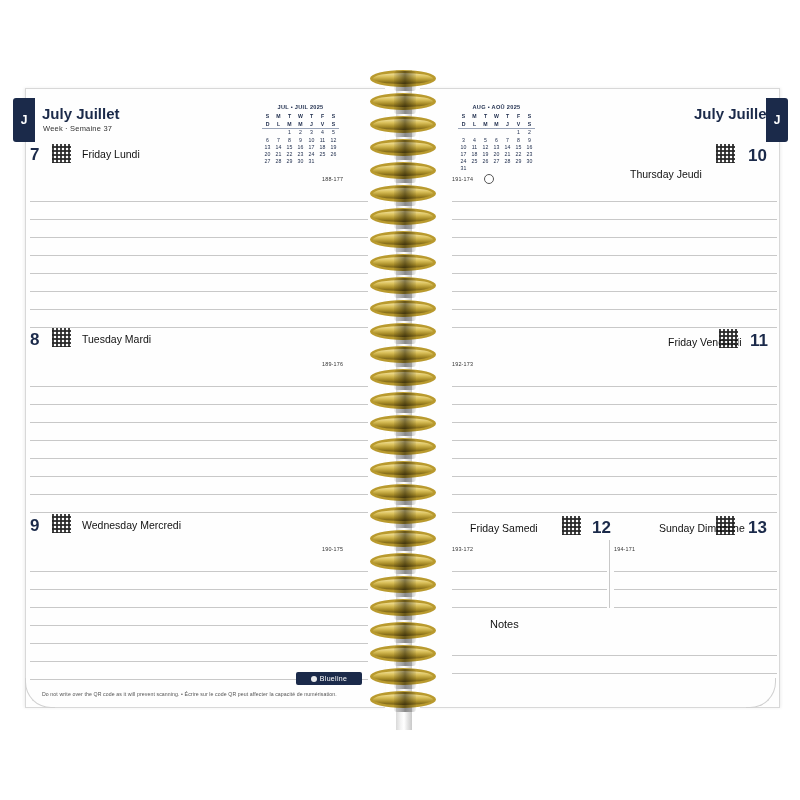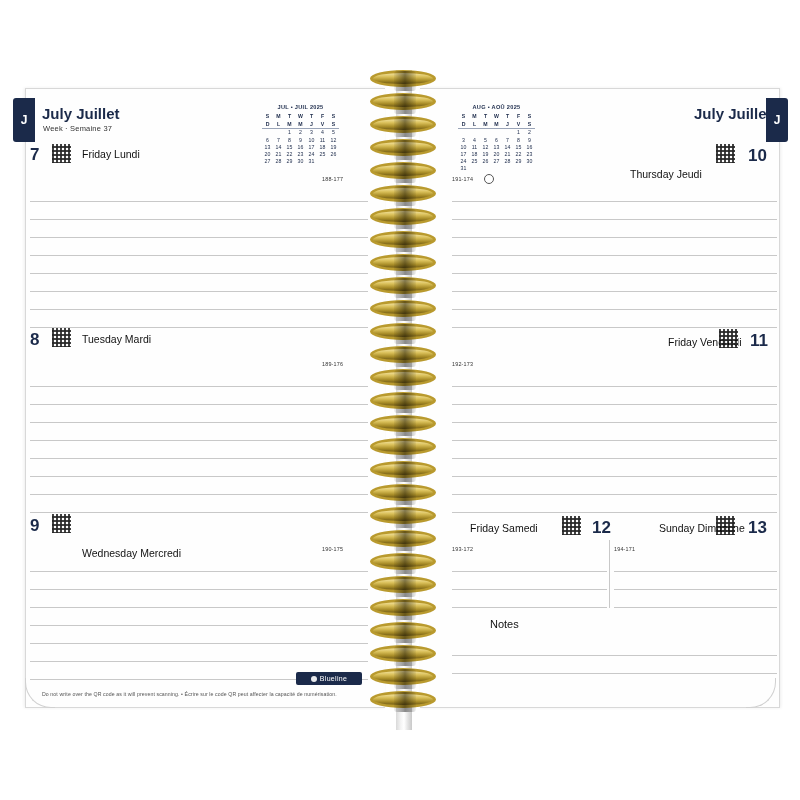--- a/index.html
+++ b/index.html
@@ -376,21 +376,21 @@
     <div class="rule"></div>
     <div class="rule"></div>
     <div class="rule"></div>
     <div class="rule"></div>
     <div class="rule"></div>
     <div class="rule"></div>
   </div>
 
   <div class="day-num" style="left:30px; top:516px;">9</div>
   <div class="qr" style="left:52px; top:514px;"></div>
-  <div class="day-name" style="left:82px; top:519px;margin-top:28px;">Wednesday Mercredi</div>
+  <div class="day-name" style="left:82px; top:519px;">Wednesday Mercredi</div>
   <div class="daycode" style="left:322px; top:546px;">190-175</div>
   <div class="rules" style="left:30px; top:554px; width:338px;">
     <div class="rule"></div>
     <div class="rule"></div>
     <div class="rule"></div>
     <div class="rule"></div>
     <div class="rule"></div>
     <div class="rule"></div>
     <div class="rule"></div>
   </div>

